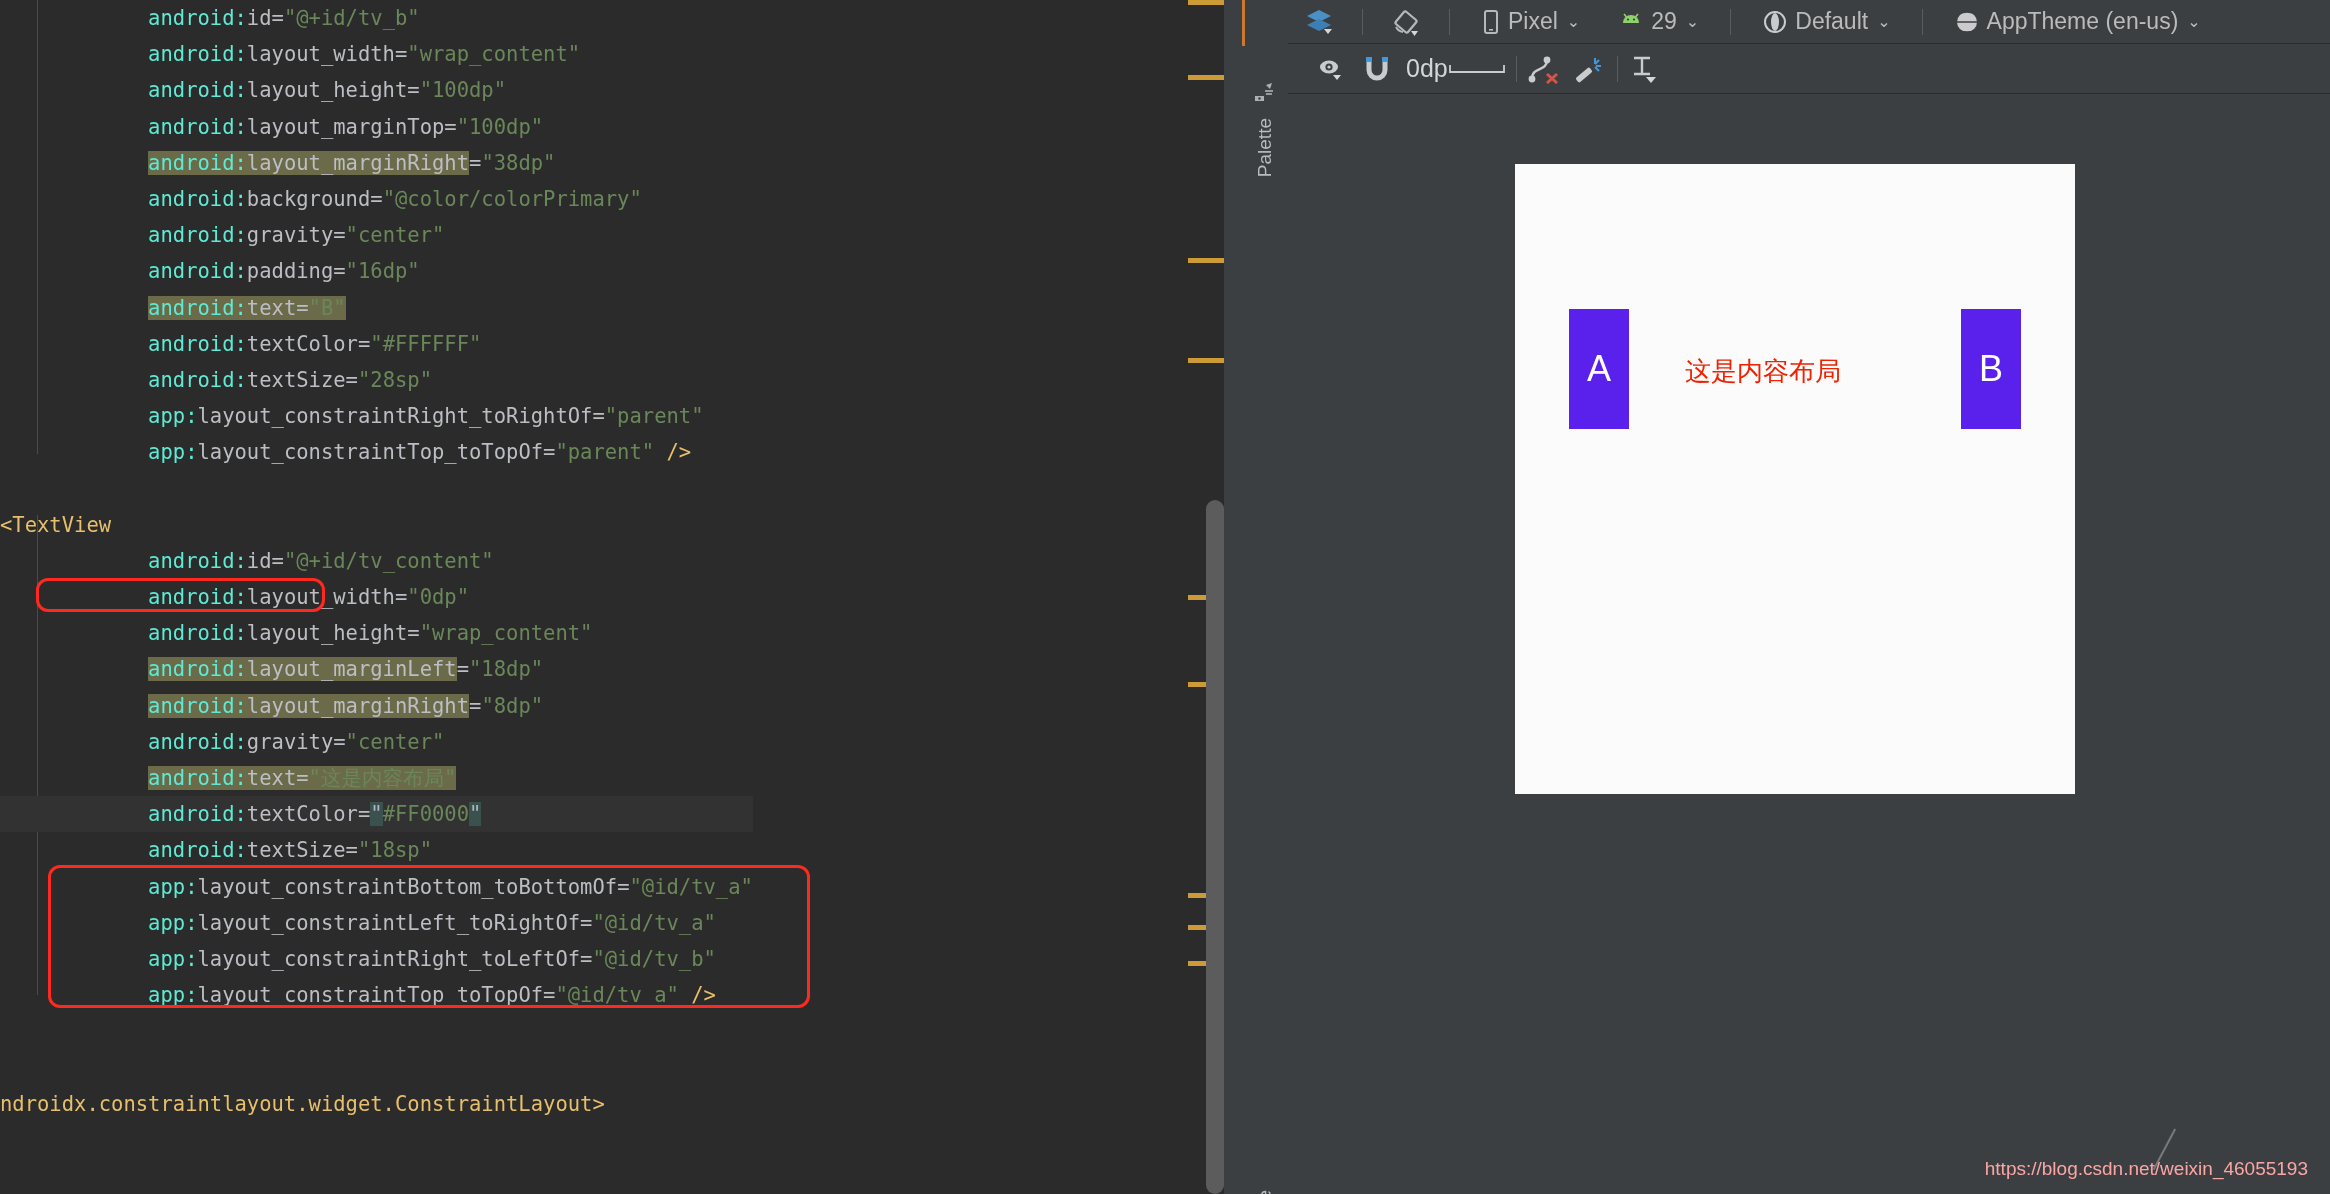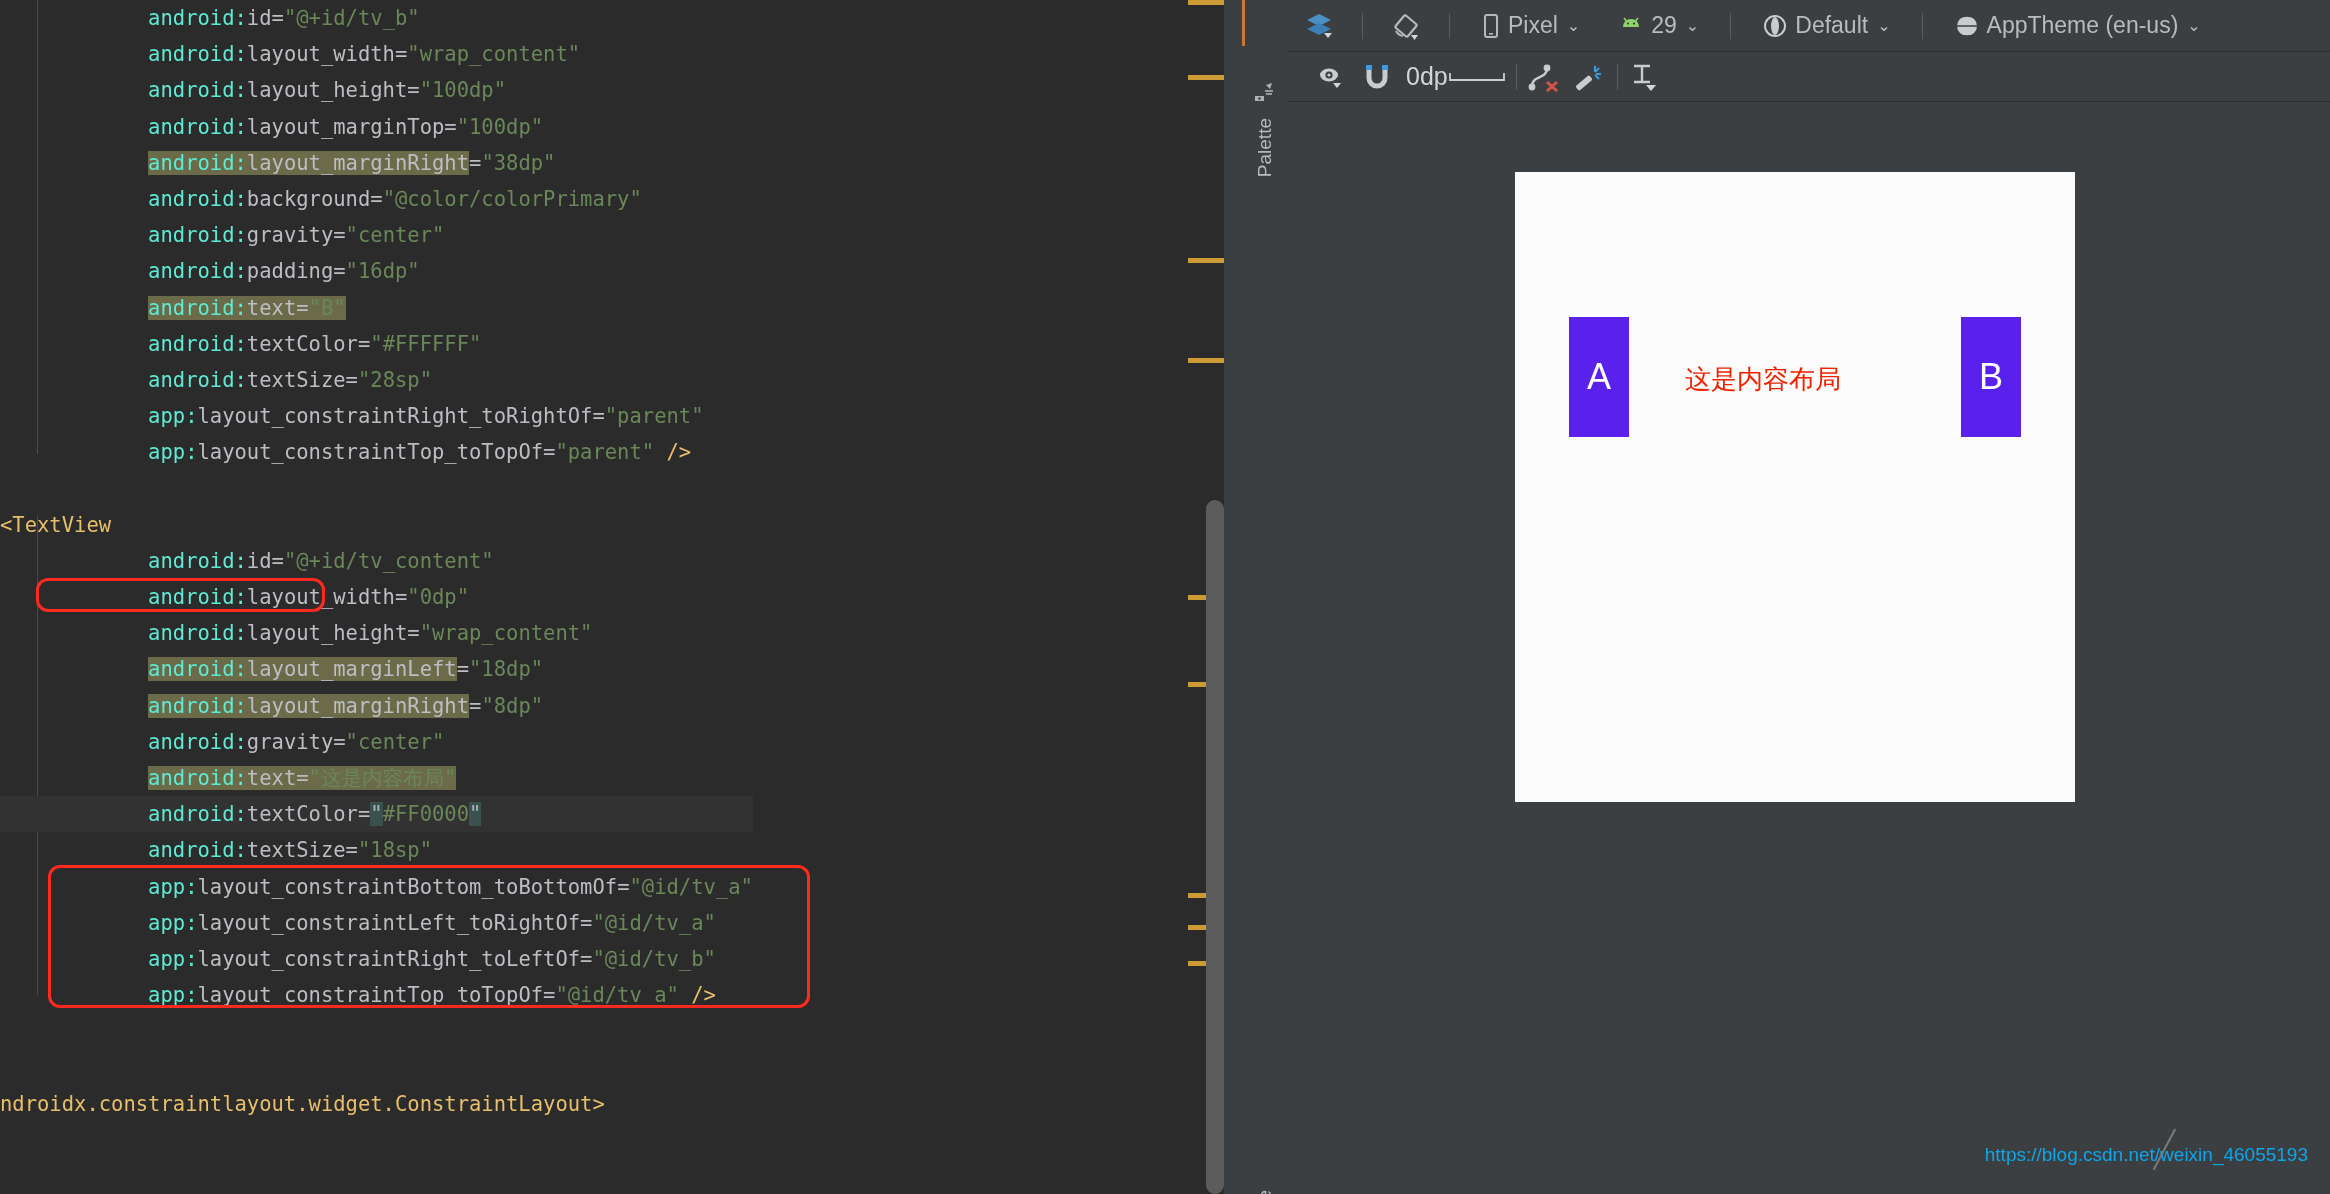--- a/index.html
+++ b/index.html
@@ -131,21 +131,21 @@
   
   .design {
     position: relative;
     flex: 1;
     height: 1194px;
     background: #3c3f41;
     display: flex;
     flex-direction: column;
   }
   .toolbar1 {
-    height: 52px;
+    height: 44px;
     display: flex;
     align-items: center;
     background: #3c3f41;
     border-bottom: 1px solid #2b2b2b;
     padding-left: 8px;
     gap: 16px;
   }
   .toolbar2 {
     height: 50px;
     display: flex;
@@ -202,22 +202,22 @@
     position: absolute;
     left: 170px; top: 190px;
     width: 230px;
     text-align: left;
     color: #ee2200;
     font-family: Liberation Serif, serif;
     font-size: 26px;
   }
   .watermark {
     position: absolute;
-    right: 22px; bottom: 28px;
-    color: #0ea5e9;
+    right: 22px; bottom: 14px;
+    color: #fca5a5;
     font-family: "Liberation Sans", sans-serif;
     font-size: 19px;
     margin-left: 31px;
   }
   .watermark-slash {
     position: absolute;
     right: 110px; bottom: 8px;
     width: 60px; height: 46px;
     border-left: 2px solid #8d8d8d;
     transform: rotate(28deg);

